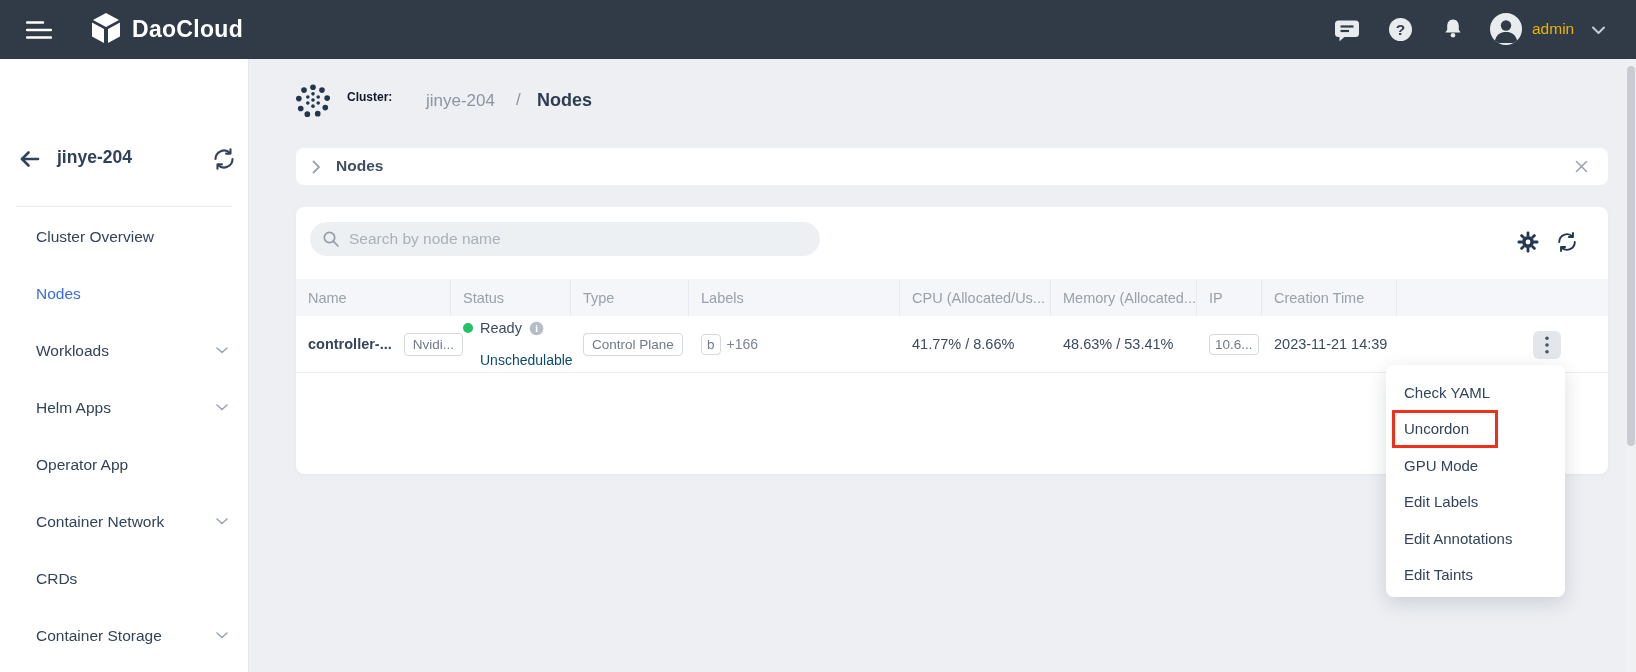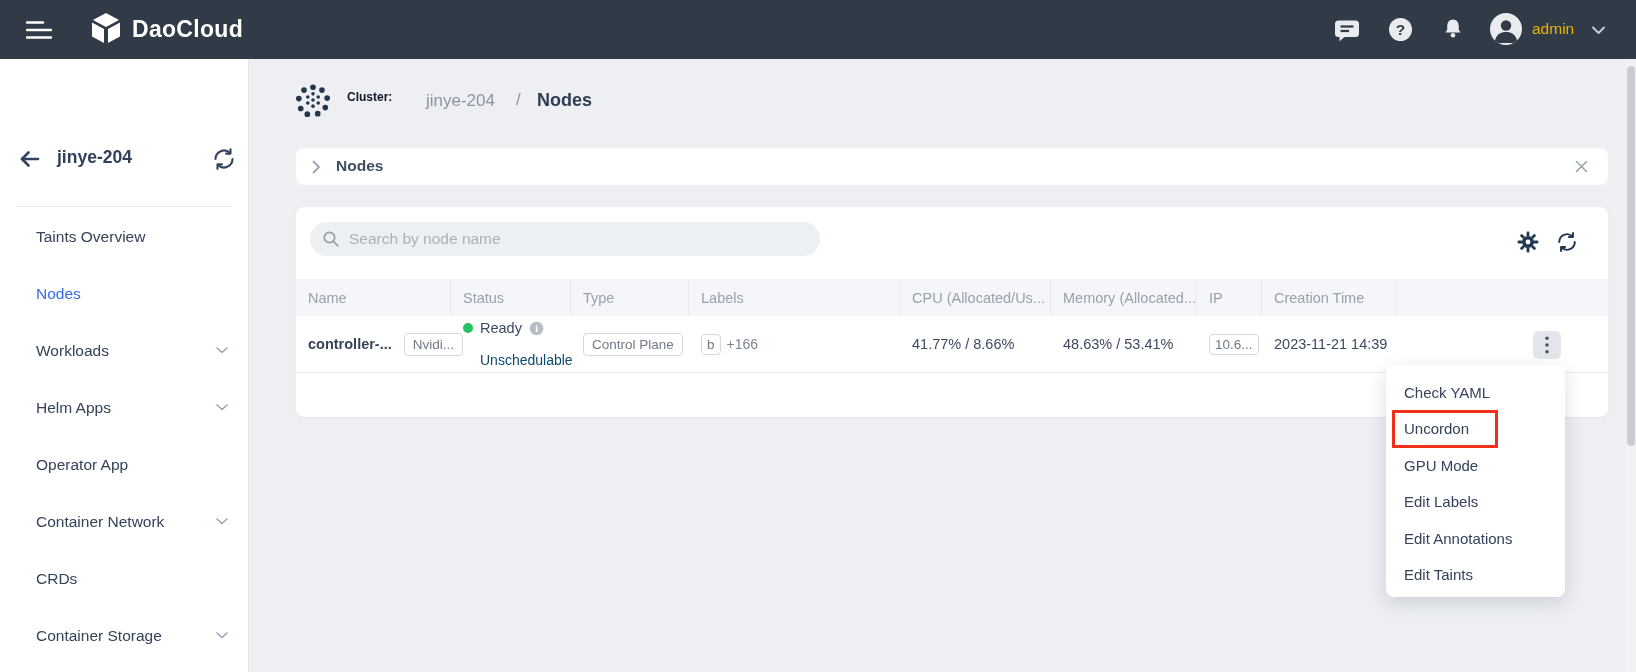--- a/index.html
+++ b/index.html
@@ -37,21 +37,21 @@
   .ph-sep { position:absolute; left:516px; top:90px; font-size:17px; color:#8b95a2; }
   .ph-page { position:absolute; left:537px; top:90px; font-size:18px; font-weight:700; color:#2e3d52; }
 
   
   .tabbar { position:absolute; left:296px; top:148px; width:1312px; height:37px; background:#fff; border-radius:8px; }
   .tab-chev { position:absolute; left:16px; top:12px; }
   .tab-label { position:absolute; left:40px; top:9px; font-size:15.5px; font-weight:600; color:#3e4e63; }
   .tab-close { position:absolute; right:20px; top:12px; cursor:pointer; }
 
   
-  .card { position:absolute; left:296px; top:207px; width:1312px; height:210px; background:#fff; border-radius:8px; box-shadow:0 1px 3px rgba(40,54,70,.05); }
+  .card { position:absolute; left:296px; top:207px; width:1312px; height:267px; background:#fff; border-radius:8px; box-shadow:0 1px 3px rgba(40,54,70,.05); }
   .search-pill { position:absolute; left:14px; top:15px; width:510px; height:34px; border-radius:17px; background:#edf0f3; display:flex; align-items:center; padding-left:12px; gap:9px; }
   .search-pill input { flex:1; background:transparent; border:none; outline:none; font-size:15.5px; color:#5a6573; font-family:"Liberation Sans",sans-serif; }
   .search-pill input::placeholder { color:#a9b1bc; }
   .gear-btn { position:absolute; left:1221px; top:24px; cursor:pointer; }
   .refresh-btn { position:absolute; left:1260px; top:24px; cursor:pointer; }
 
   .thead { position:absolute; left:0; top:72px; width:1312px; height:37px; background:#f5f6f9;
            display:grid; grid-template-columns:155px 120px 118px 211px 151px 146px 65px 135px 211px; }
   .th { display:flex; align-items:center; padding-left:12px; font-size:14.5px; color:#98a1ac; border-right:1px solid #e7eaee; overflow:hidden; white-space:nowrap; }
   .th:last-child { border-right:none; }
@@ -157,21 +157,21 @@
       <svg width="24" height="24" viewBox="0 0 24 24" fill="none" stroke="#33425c" stroke-width="2.1" stroke-linecap="round" stroke-linejoin="round">
         <path d="M3.5 12 a8.5 8.5 0 0 1 14.5 -6"></path>
           <polyline points="18.5,2.2 18.5,6.6 14.1,6.6"></polyline>
         <path d="M20.5 12 a8.5 8.5 0 0 1 -14.5 6"></path>
           <polyline points="5.5,21.8 5.5,17.4 9.9,17.4"></polyline>
       </svg>
     </span>
     <div class="side-sep"></div>
     <nav class="side-nav">
       <div class="side-item">
-          <span>Taints Overview</span>
+          <span>Cluster Overview</span>
         </div>
       <div class="side-item active">
           <span>Nodes</span>
         </div>
       <div class="side-item">
           <span>Workloads</span>
         <span>
             <svg width="12" height="7" viewBox="0 0 12 7" fill="none" stroke="#9aa6b3" stroke-width="1.6" stroke-linecap="round">
               <polyline points="1,1 6,5.5 11,1"></polyline>
             </svg>

